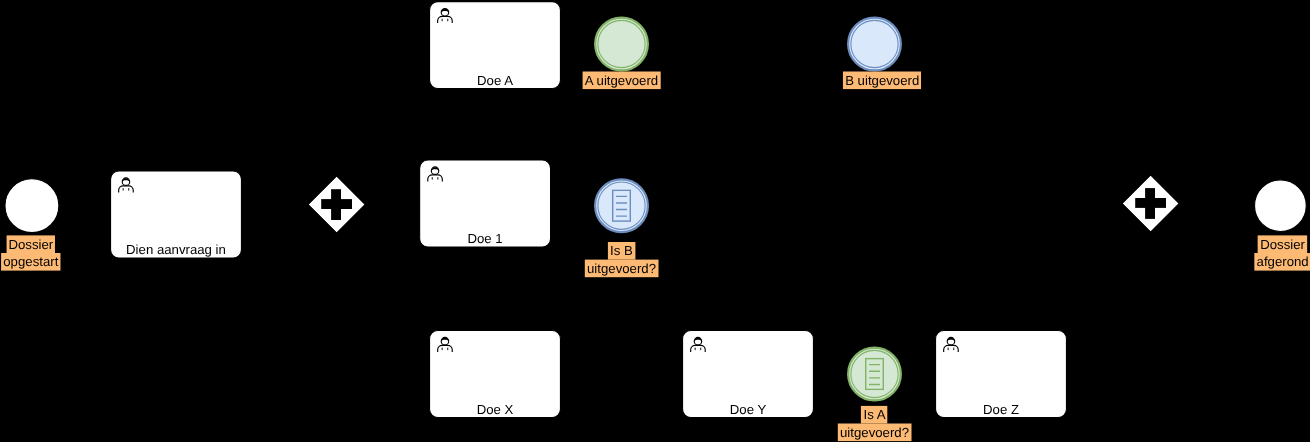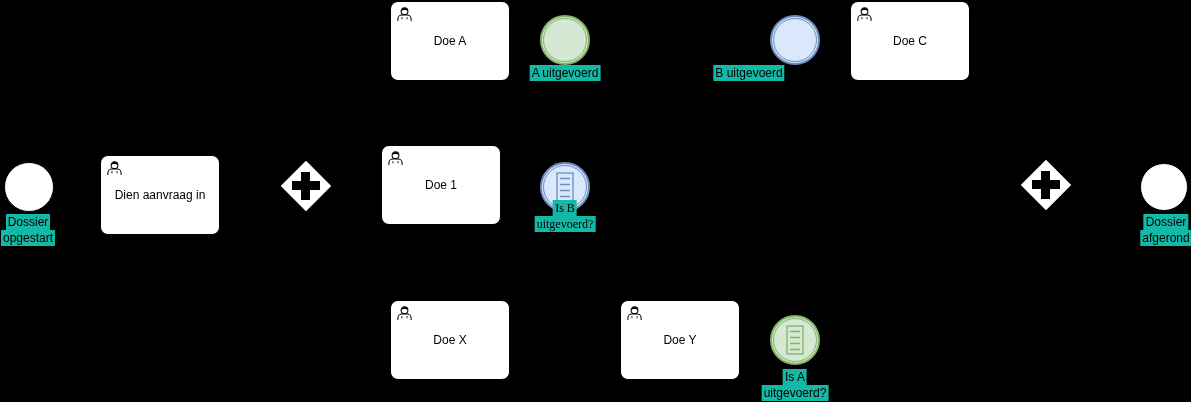--- a/index.html
+++ b/index.html
@@ -8,21 +8,21 @@
     width:1191px;height:402px;
     background:#000;
     overflow:hidden;
     font-family:"Liberation Sans",sans-serif;
     -webkit-font-smoothing:antialiased;
   }
   
   .task{
     position:absolute;width:120px;height:80px;box-sizing:border-box;
     background:#fff;border:1px solid #000;border-radius:8px;
-    display:flex;align-items:center;justify-content:center;
+    display:flex;align-items:flex-end;justify-content:center;
     font-size:12px;color:#000;
   }
   .task .user-icon{position:absolute;left:5px;top:4px;width:17px;height:16px;}
   .task .task-label{pointer-events:none;}
   
   .evt{
     position:absolute;width:50px;height:50px;box-sizing:border-box;
     border-radius:50%;border:2px solid #000;
   }
   .evt-plain{background:#fff;border-width:1px;}
@@ -44,21 +44,21 @@
     background:#fff;outline:1px solid #000;transform:rotate(45deg);
   }
   .gw-plus-h{position:absolute;left:11px;top:20px;width:28px;height:9px;background:#000;}
   .gw-plus-v{position:absolute;left:20px;top:11px;width:9px;height:28px;background:#000;}
   
   .lbl{
     position:absolute;transform:translateX(-50%);
     display:flex;flex-direction:column;align-items:center;
     font-size:12px;line-height:16px;color:#000;text-align:center;
   }
-  .lbl span{background:#14b8a6;padding:0 2px;white-space:nowrap;}
+  .lbl span{background:#fdba74;padding:0 2px;white-space:nowrap;}
   .defs{position:absolute;width:0;height:0;overflow:hidden;}
 </style>
 </head>
 <body>
 
 <svg class="defs" aria-hidden="true">
   <defs>
     <symbol id="sym-user" viewBox="0 0 18 16">
       <path d="M2 15.4 V13.2 c0-2.5 2-4.2 4.3-4.2 h5.4 c2.3 0 4.3 1.7 4.3 4.2 v2.2" fill="#fff" stroke="#000" stroke-width="1.1"></path>
       <path d="M6.3 11.2 v2.4 M11.7 11.2 v2.4" stroke="#000" stroke-width="0.9" fill="none"></path>
@@ -104,45 +104,39 @@
     <div class="evt-inner"></div>
   </div>
   <div class="lbl" style="left:565px;top:65px;">
     <span>A uitgevoerd</span>
   </div>
 
 
   <div class="evt evt-blue" style="left:770px;top:15px;">
     <div class="evt-inner"></div>
   </div>
-  <div class="lbl" style="left:749px;top:65px;">
+  <div class="lbl" style="left:802px;top:65px;">
     <span>B uitgevoerd</span>
   </div>
 
-  <div class="task" style="left:850px;top:1px;">
-    <svg class="user-icon">
-        <use href="#sym-user"></use>
-      </svg>
-    <span class="task-label">Doe C</span>
-  </div>
 
   <div class="task" style="left:381px;top:145px;">
     <svg class="user-icon">
         <use href="#sym-user"></use>
       </svg>
     <span class="task-label">Doe 1</span>
   </div>
 
   <div class="evt evt-blue" style="left:540px;top:162px;">
     <div class="evt-inner"></div>
     <svg class="cond-icon cond-blue">
         <use href="#sym-conditional"></use>
       </svg>
   </div>
-  <div class="lbl" style="left:565px;top:200px;font-family:Liberation Serif, serif;">
+  <div class="lbl" style="left:565px;top:220px;">
     <span>Is B</span>
     <span>uitgevoerd?</span>
   </div>
 
 
 
   <div class="task" style="left:390px;top:300px;">
     <svg class="user-icon">
         <use href="#sym-user"></use>
       </svg>
@@ -160,20 +154,26 @@
     <div class="evt-inner"></div>
     <svg class="cond-icon cond-green">
         <use href="#sym-conditional"></use>
       </svg>
   </div>
   <div class="lbl" style="left:795px;top:369px;">
     <span>Is A</span>
     <span>uitgevoerd?</span>
   </div>
 
+  <div class="task" style="left:850px;top:300px;">
+    <svg class="user-icon">
+        <use href="#sym-user"></use>
+      </svg>
+    <span class="task-label">Doe Z</span>
+  </div>
 
   <div class="gateway" style="left:1021px;top:160px;">
     <div class="gw-diamond"></div>
     <div class="gw-plus-h"></div>
     <div class="gw-plus-v"></div>
   </div>
 
   <div class="evt evt-plain" style="left:1140px;top:163px;width:48px;height:48px;"></div>
   <div class="lbl" style="left:1166px;top:214px;">
     <span>Dossier</span>

